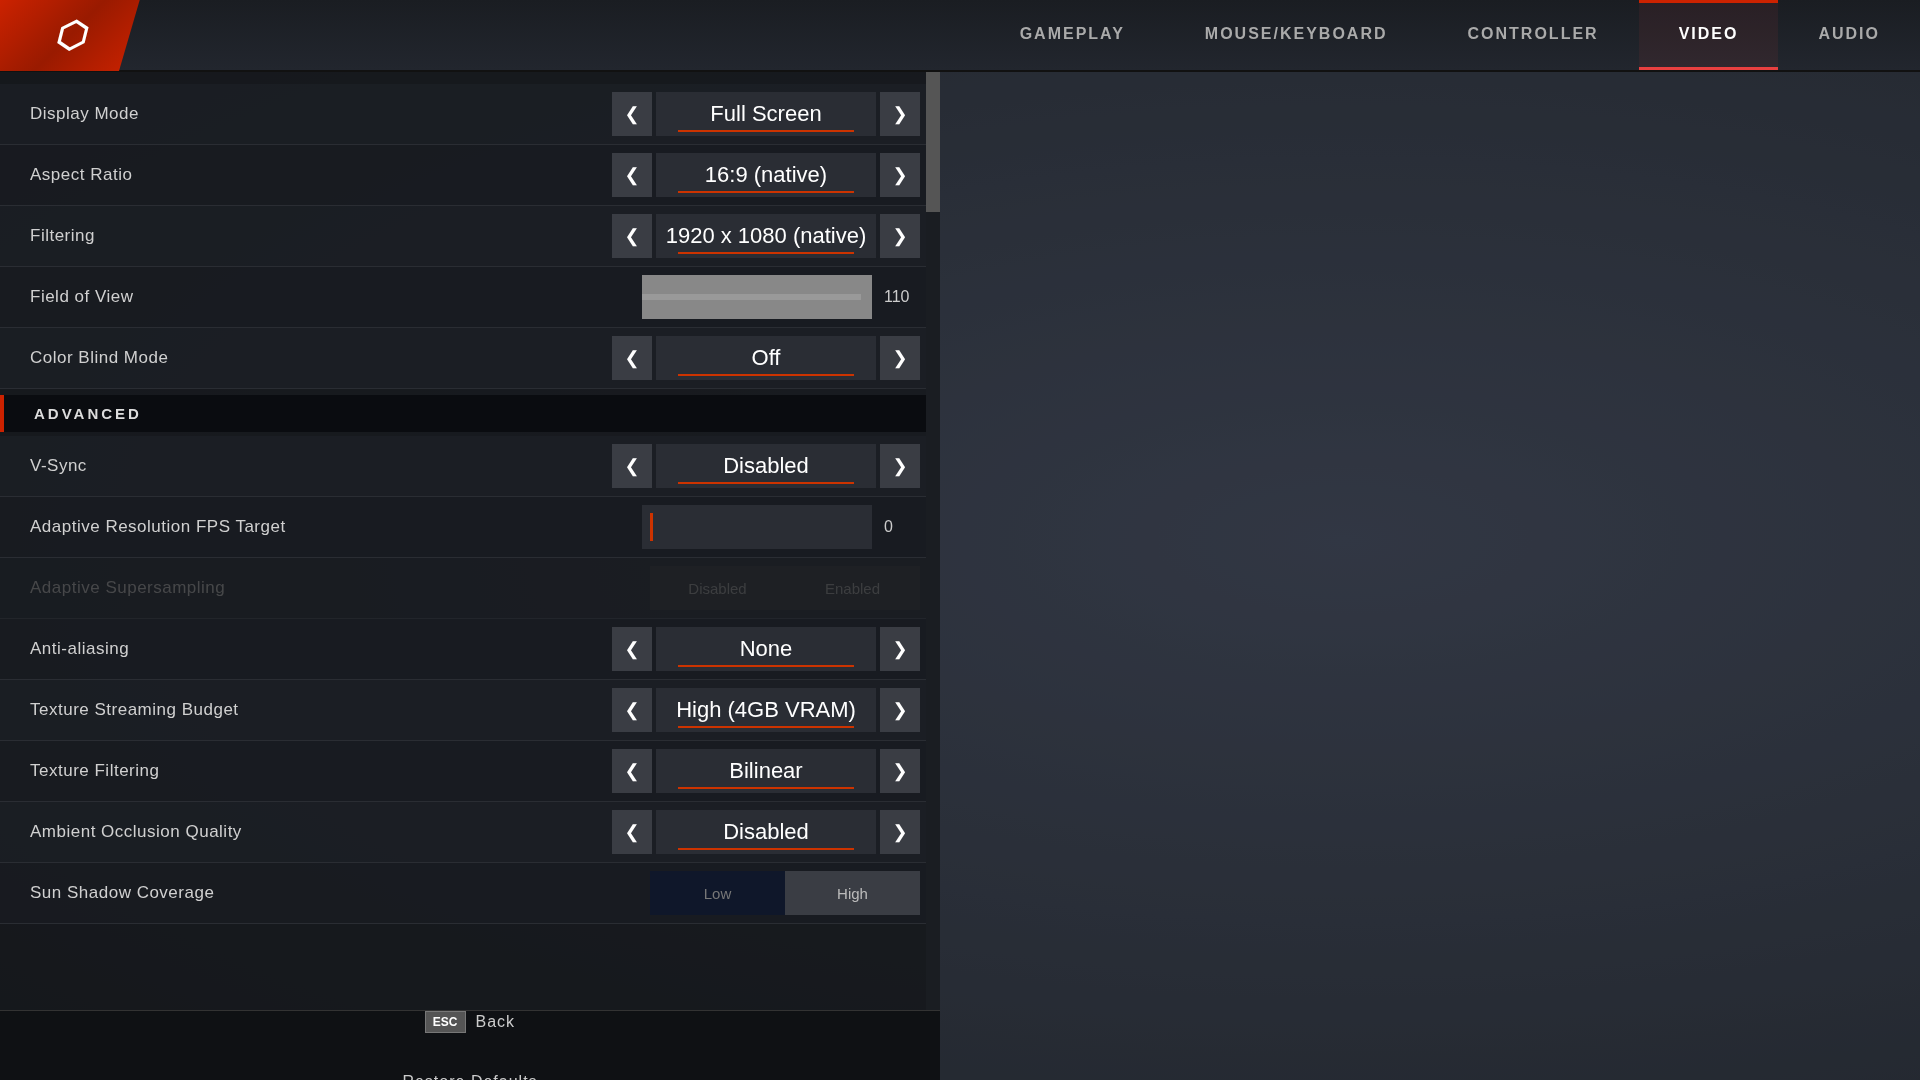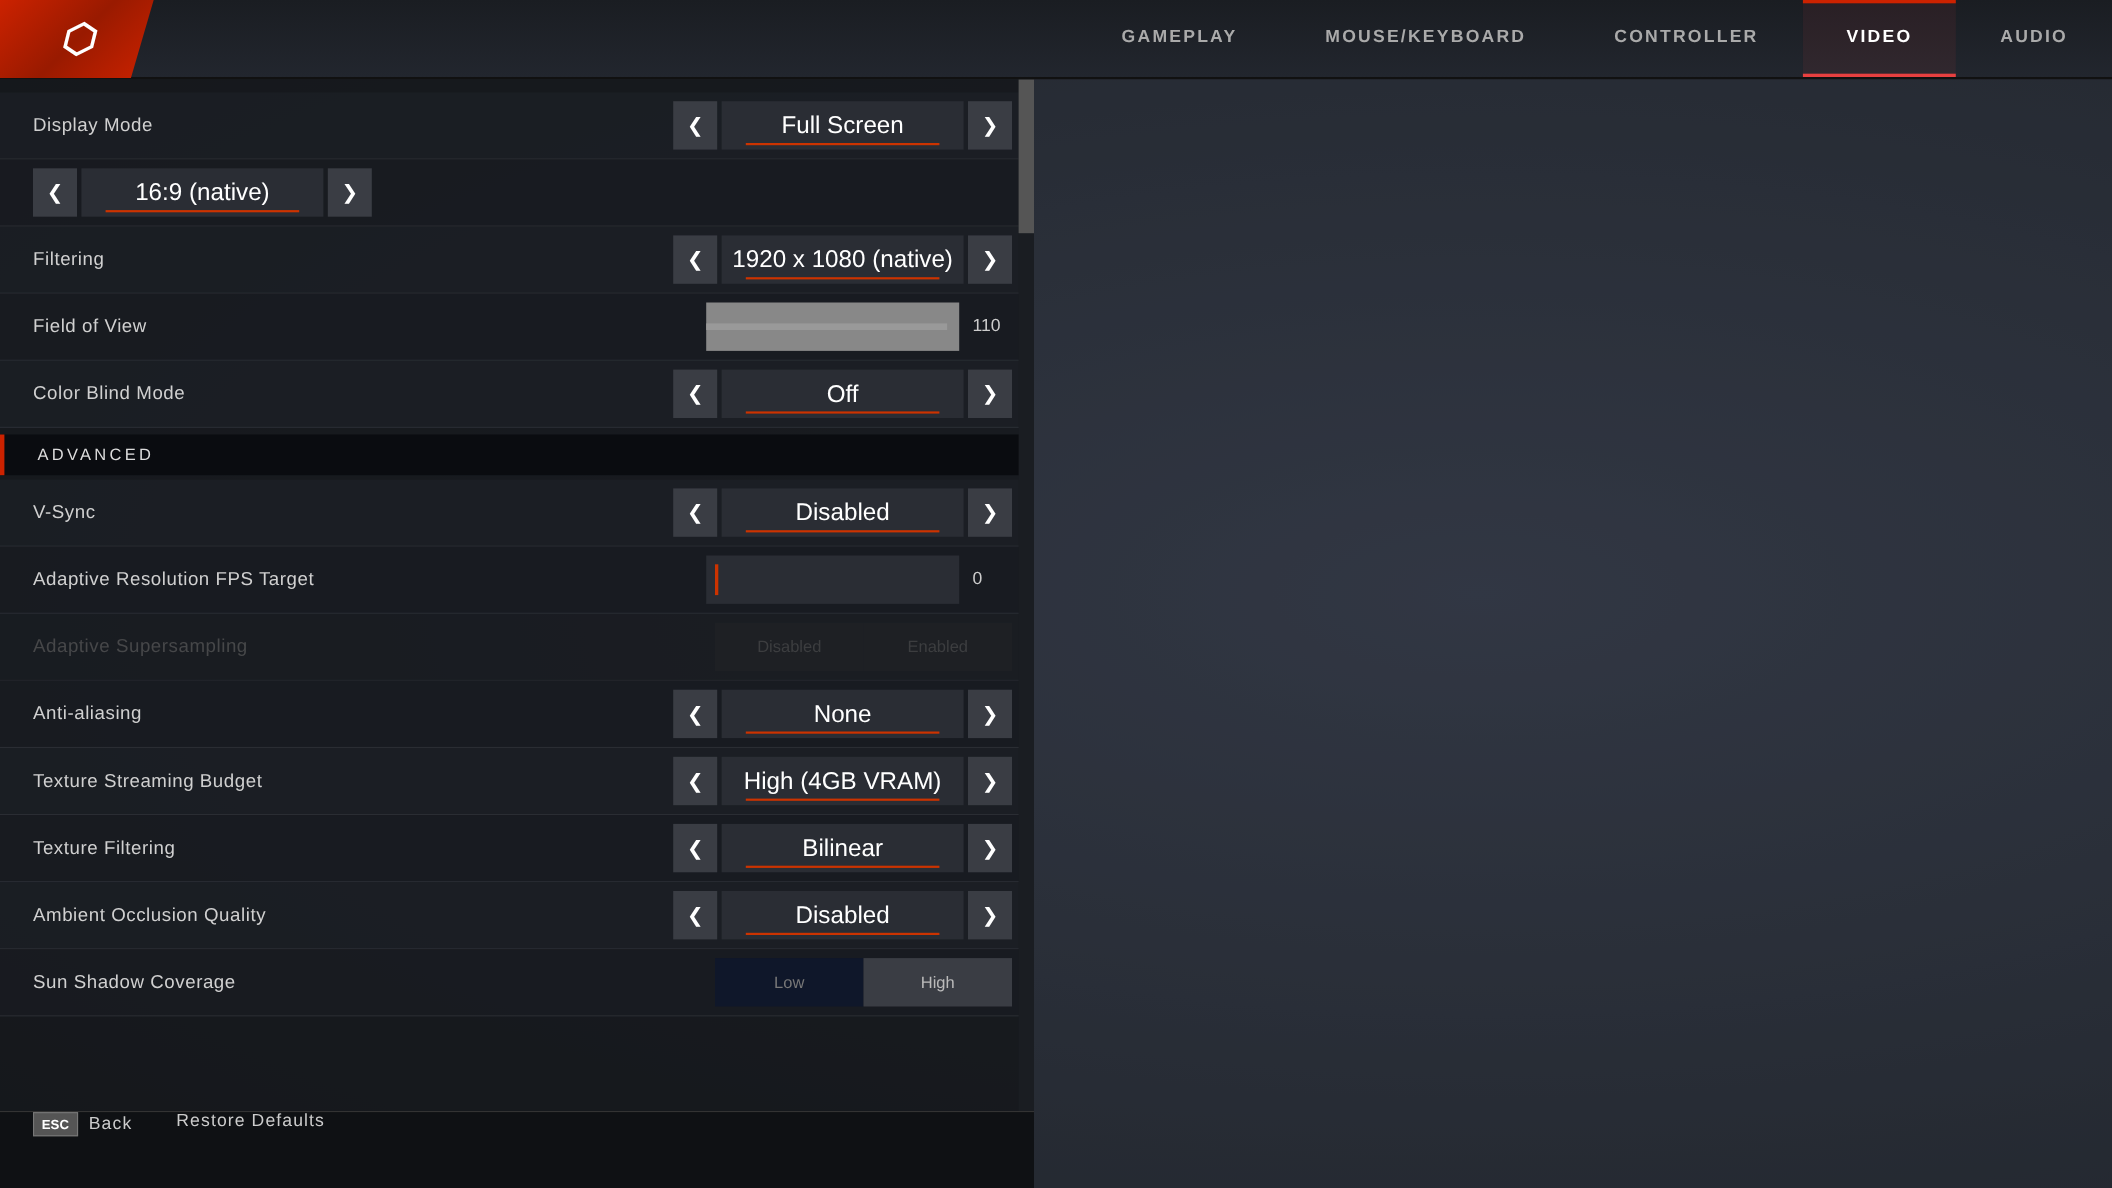--- a/index.html
+++ b/index.html
@@ -280,41 +280,42 @@
       width: 3px;
       height: 28px;
       background: #cc3300;
     }
 
     
     .section-header {
       background: rgba(10, 12, 16, 0.95);
       padding: 10px 30px;
       font-size: 15px;
-      font-weight: 400;
+      font-weight: 700;
       letter-spacing: 3px;
       color: #ddd;
       text-transform: uppercase;
       border-left: 4px solid #cc2200;
       margin: 6px 0 4px 0;
     }
 
     
     .footer {
       position: absolute;
       bottom: 0;
       left: 0;
       right: 0;
       height: 70px;
       background: rgba(15, 17, 20, 0.95);
       display: flex;
-      align-items: flex-start;
+      align-items: center;
       padding: 0 30px;
       gap: 40px;
       border-top: 1px solid #333;
+      flex-direction: column;
     }
 
     .footer-btn {
       display: flex;
       align-items: center;
       gap: 10px;
       cursor: pointer;
     }
 
     .esc-badge {
@@ -382,20 +383,21 @@
           <button class="arrow-btn">❮</button>
           <div class="value-box">
             <span class="value-text">Full Screen</span>
             <div class="value-underline"></div>
           </div>
           <button class="arrow-btn">❯</button>
         </div>
       </div>
 
       <div class="setting-row">
+        <span class="setting-label">Aspect Ratio</span>
         <div class="setting-control">
           <button class="arrow-btn">❮</button>
           <div class="value-box">
             <span class="value-text">16:9 (native)</span>
             <div class="value-underline"></div>
           </div>
           <button class="arrow-btn">❯</button>
         </div>
       </div>
 

